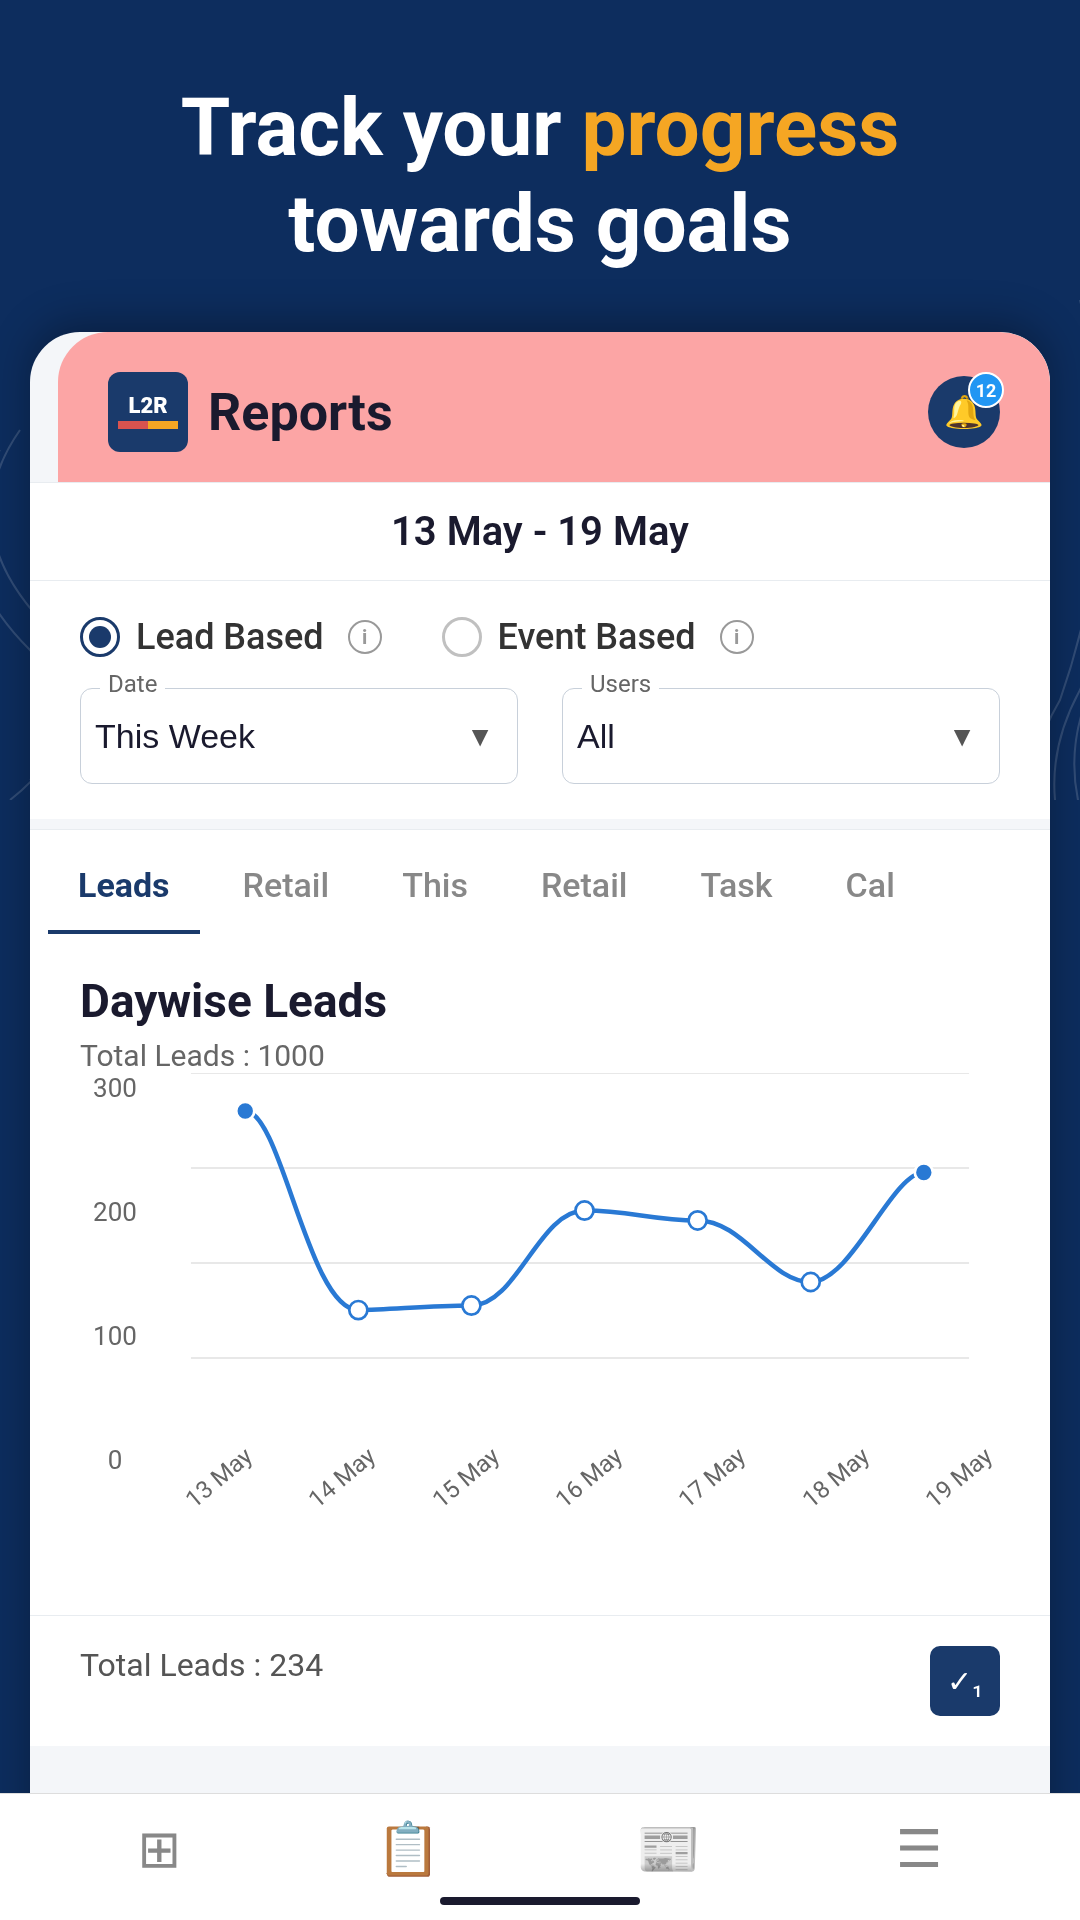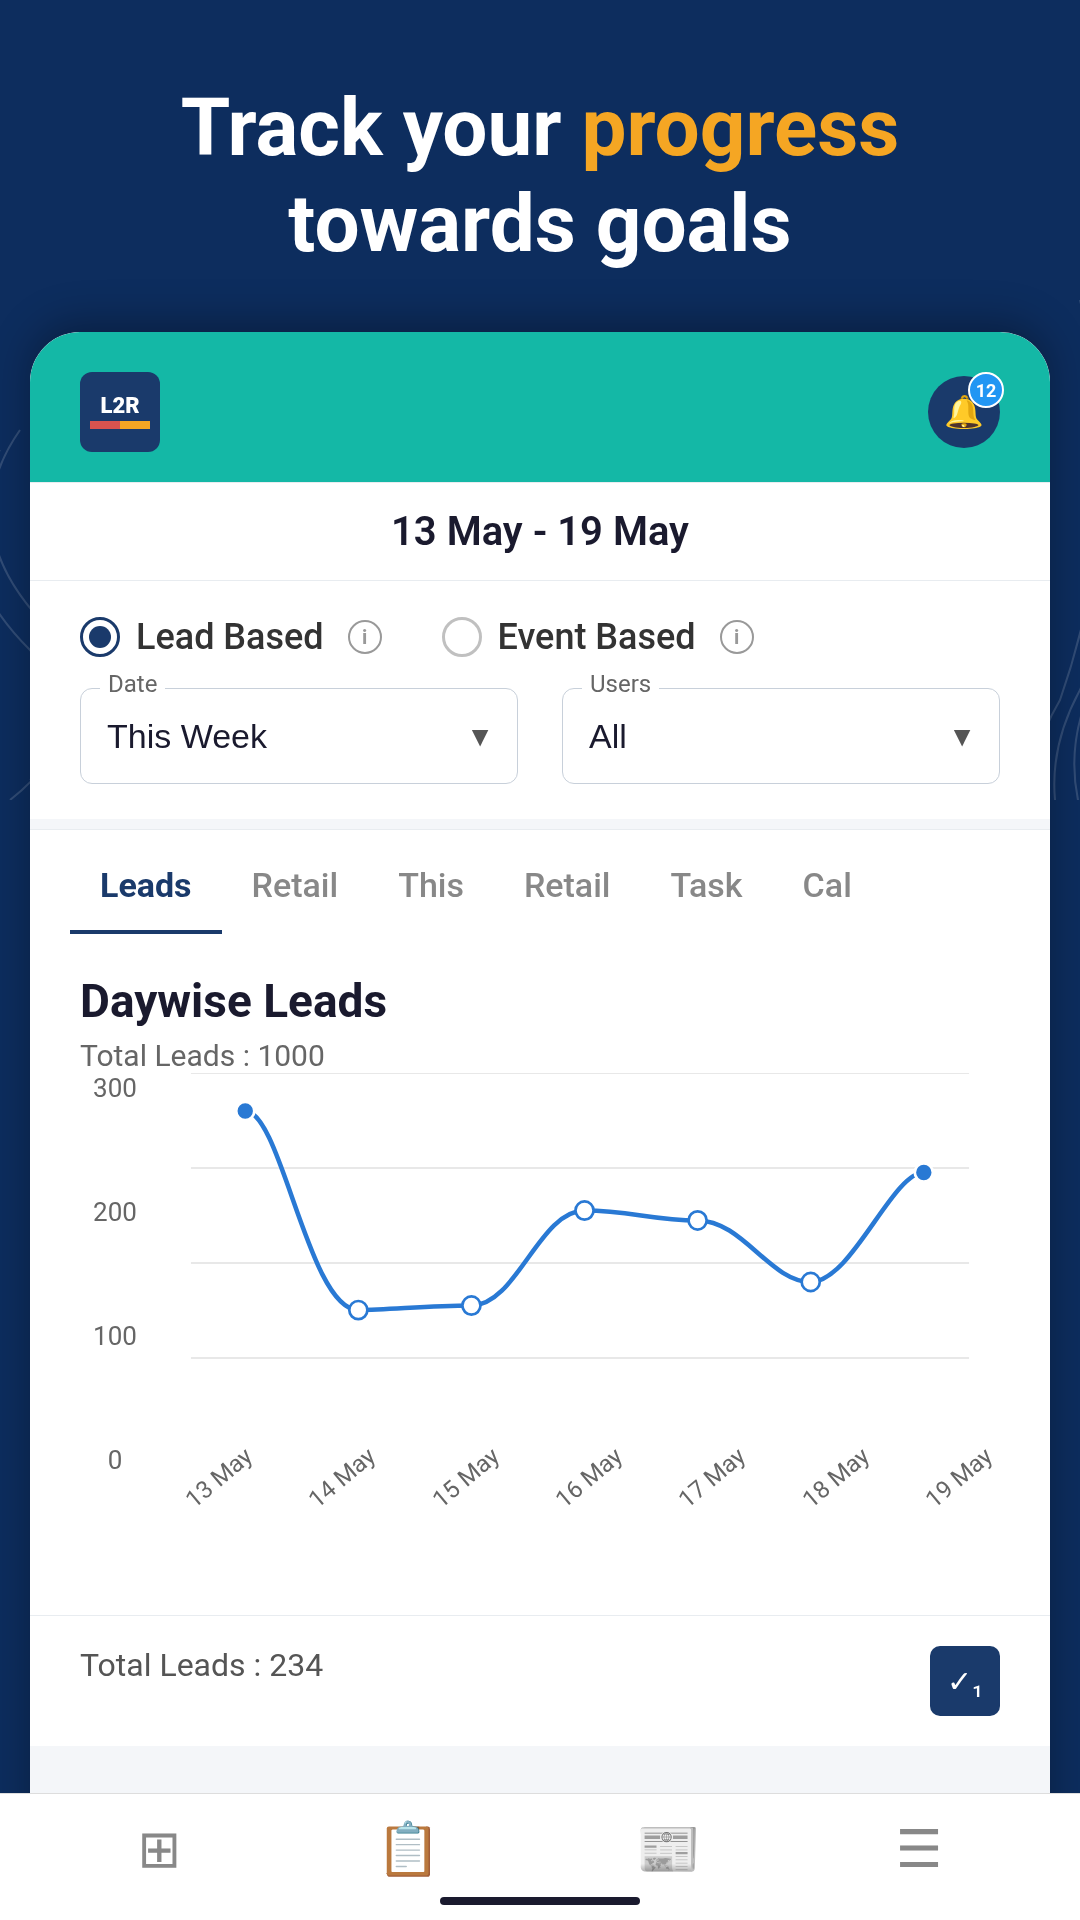--- a/index.html
+++ b/index.html
@@ -41,26 +41,27 @@
       border-radius: 50px 50px 0 0;
       margin: 0 30px;
       min-height: 1520px;
       position: relative;
       box-shadow: 0 -10px 40px rgba(0,0,0,0.3);
       overflow: hidden;
     }
 
     
     .card-header {
-      background: #14b8a6;
+      background: #fca5a5;
       padding: 40px 50px 30px;
       display: flex;
       align-items: center;
       justify-content: space-between;
       border-radius: 50px 50px 0 0;
+      margin-left: 28px;
     }
     .logo-area {
       display: flex;
       align-items: center;
       gap: 20px;
     }
     .logo-box {
       width: 80px;
       height: 80px;
       background: #1a3a6b;
@@ -199,21 +200,21 @@
       top: -18px;
       left: 20px;
       background: white;
       padding: 0 8px;
       font-size: 24px;
       color: #666;
       z-index: 1;
     }
     .dropdown-select {
       width: 100%;
-      padding: 28px 26px;
+      padding: 28px 14px;
       font-size: 34px;
       color: #1a1a2e;
       border: 1.5px solid #c8d0da;
       border-radius: 12px;
       background: white;
       appearance: none;
       cursor: pointer;
       font-weight: 500;
     }
     .dropdown-arrow {
@@ -227,23 +228,23 @@
     }
 
     
     .tabs-section {
       background: white;
       border-top: 1px solid #e8ecf0;
       margin-top: 10px;
     }
     .tabs-row {
       display: flex;
-      padding: 0 40px;
+      padding: 0 18px;
       overflow-x: auto;
-      gap: 0;
+      gap: 13px;
     }
     .tab-item {
       padding: 35px 30px 25px;
       font-size: 34px;
       color: #888;
       font-weight: 500;
       white-space: nowrap;
       cursor: pointer;
       border-bottom: 4px solid transparent;
       position: relative;
@@ -395,20 +396,21 @@
 
   <div class="card-header">
     <div class="logo-area">
       <div class="logo-box">
         <span>L2R</span>
         <div class="logo-bar">
           <div class="logo-bar-red"></div>
           <div class="logo-bar-orange"></div>
         </div>
       </div>
+      <span class="header-title">Reports</span>
     </div>
     <div class="bell-btn">
       <span class="bell-icon">🔔</span>
       <div class="bell-badge">12</div>
     </div>
   </div>
 
   <div class="date-bar">
     <span>13 May - 19 May</span>
   </div>

